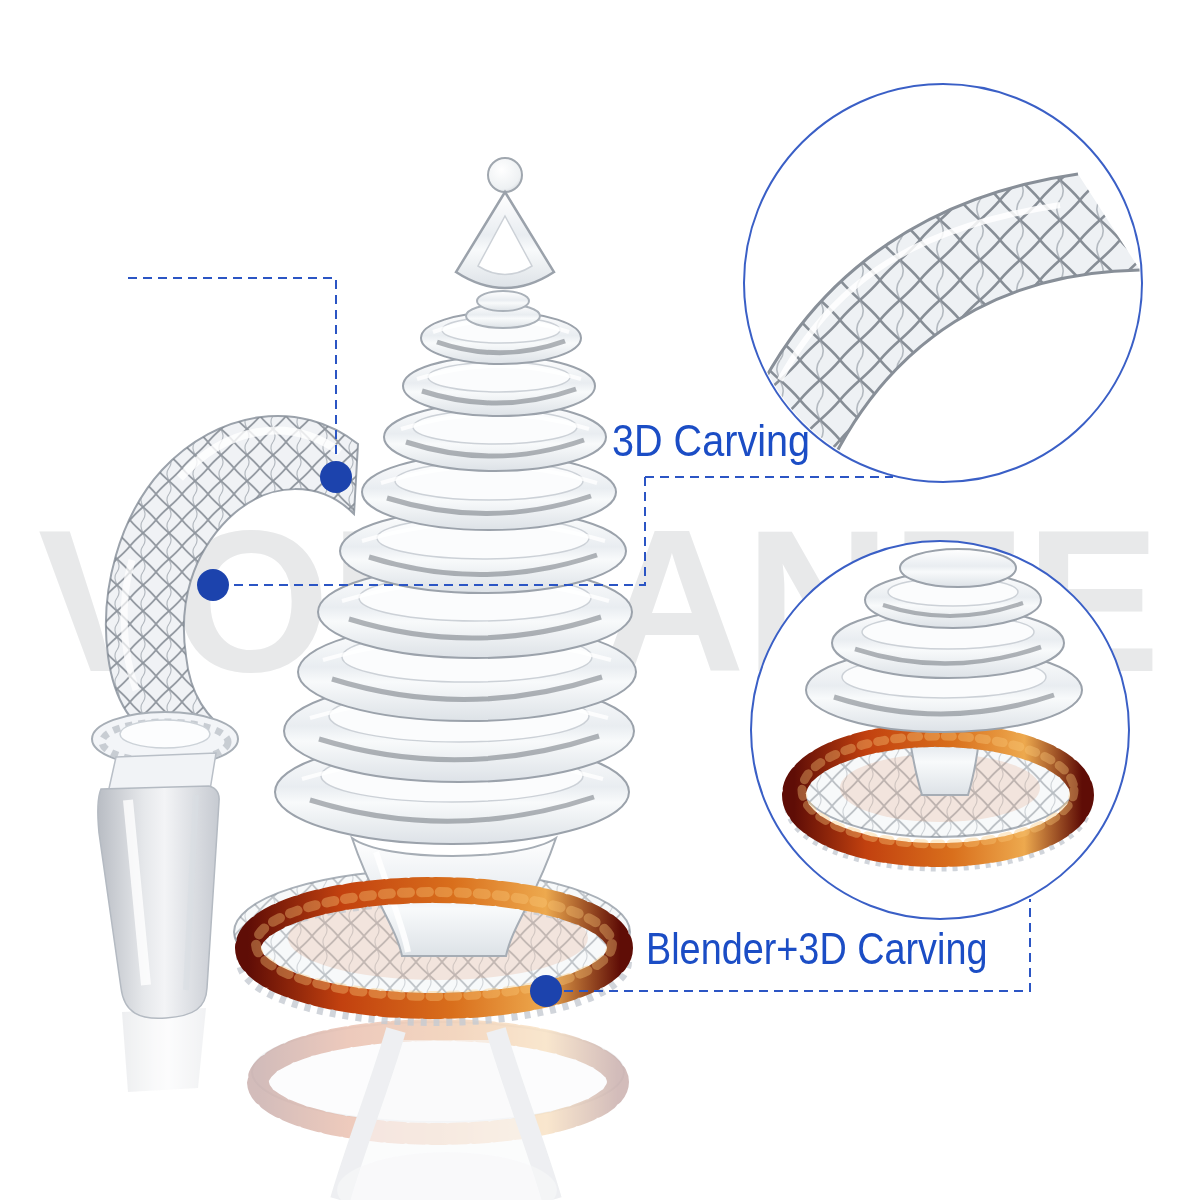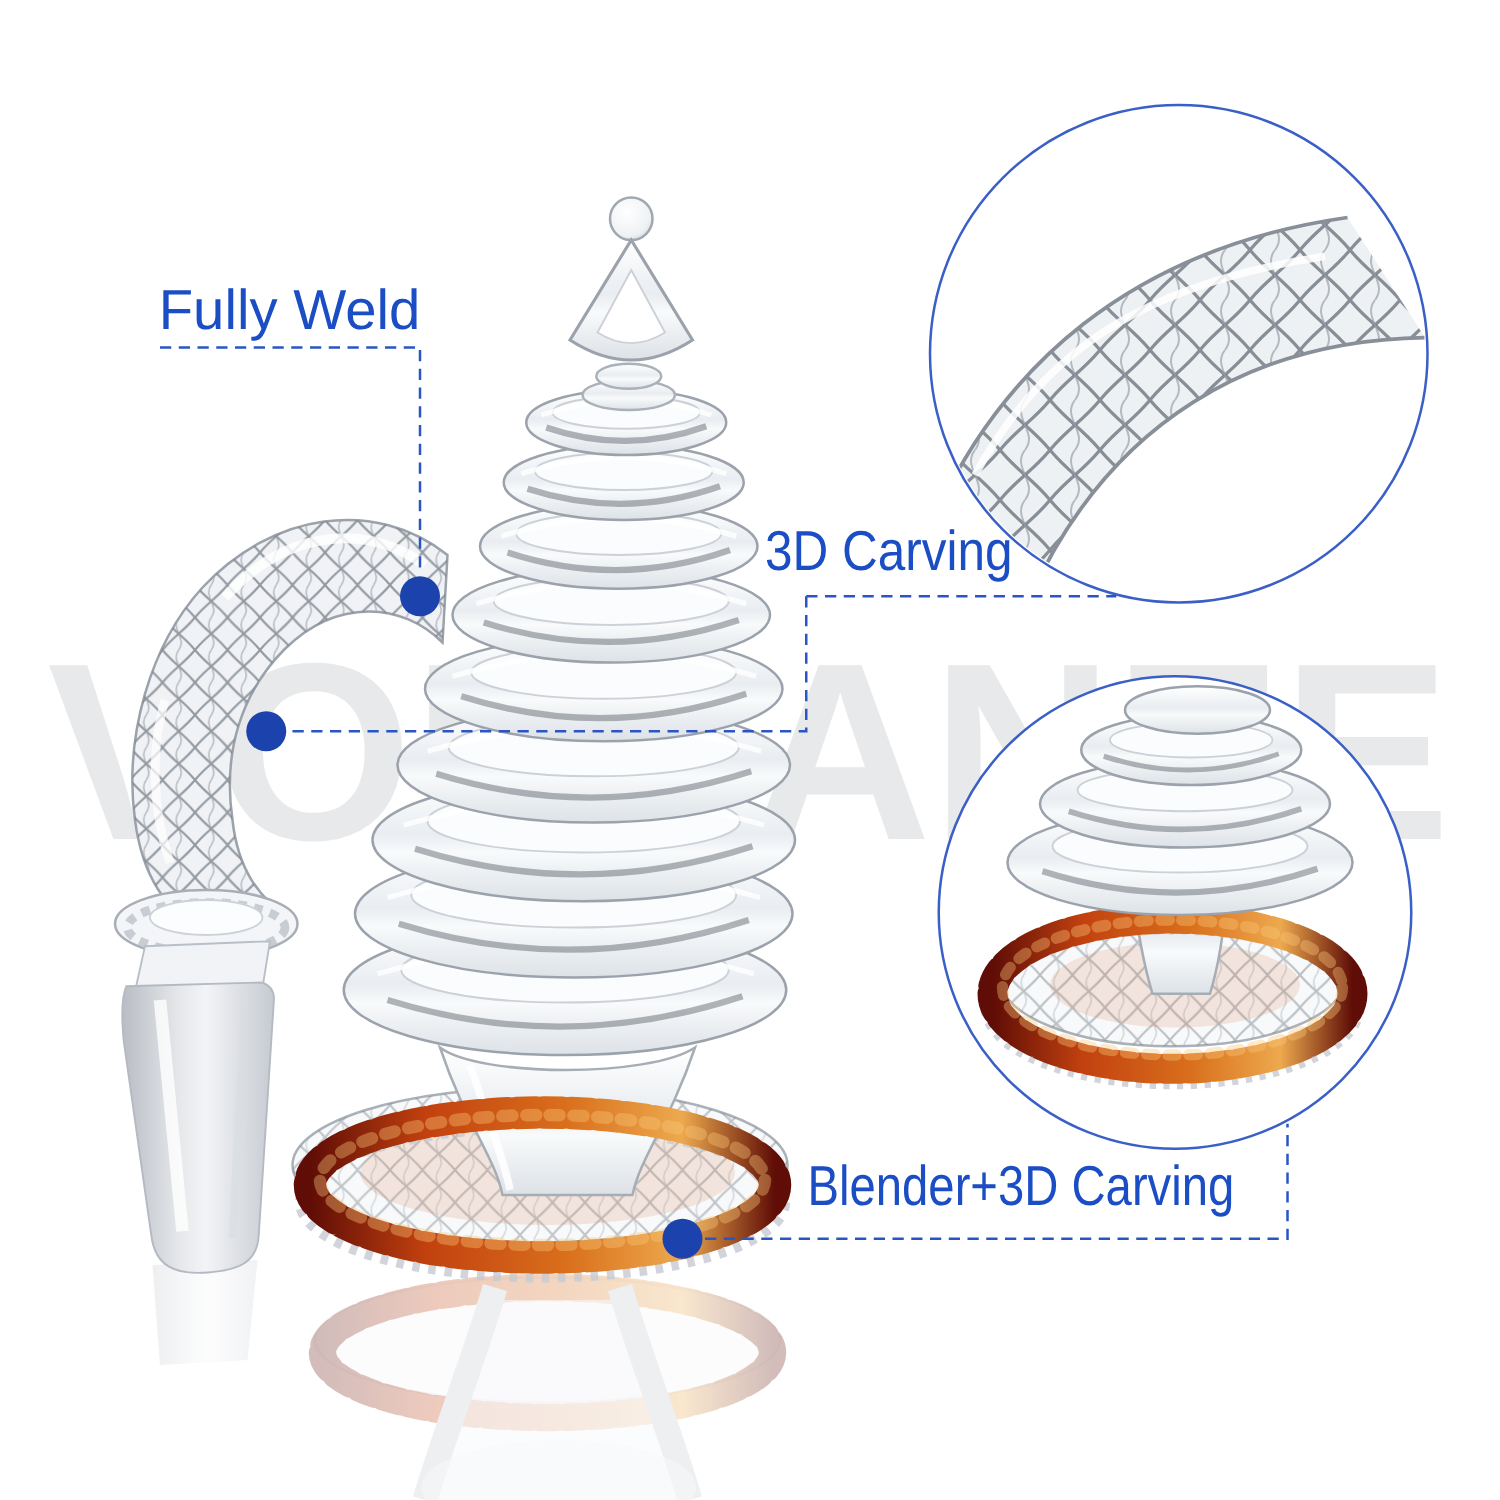--- a/index.html
+++ b/index.html
@@ -239,17 +239,16 @@
       <path d="M645,477 L645,585 L231,585"></path>
       <path d="M564,991 L1030,991 L1030,899"></path>
     </g>
     <g fill="var(--marker-dot)">
       <circle cx="336" cy="477" r="16"></circle>
       <circle cx="213" cy="585" r="16"></circle>
       <circle cx="546" cy="991" r="16"></circle>
     </g>
   </svg>
 
-  <div class="ann" id="lbl-fully-weld">Fully Weld</div>
   <div class="ann sqz88" id="lbl-3d-carving">3D Carving</div>
   <div class="ann sqz84" id="lbl-blender">Blender+3D Carving</div>
 
 </div>
 
 </body></html>

